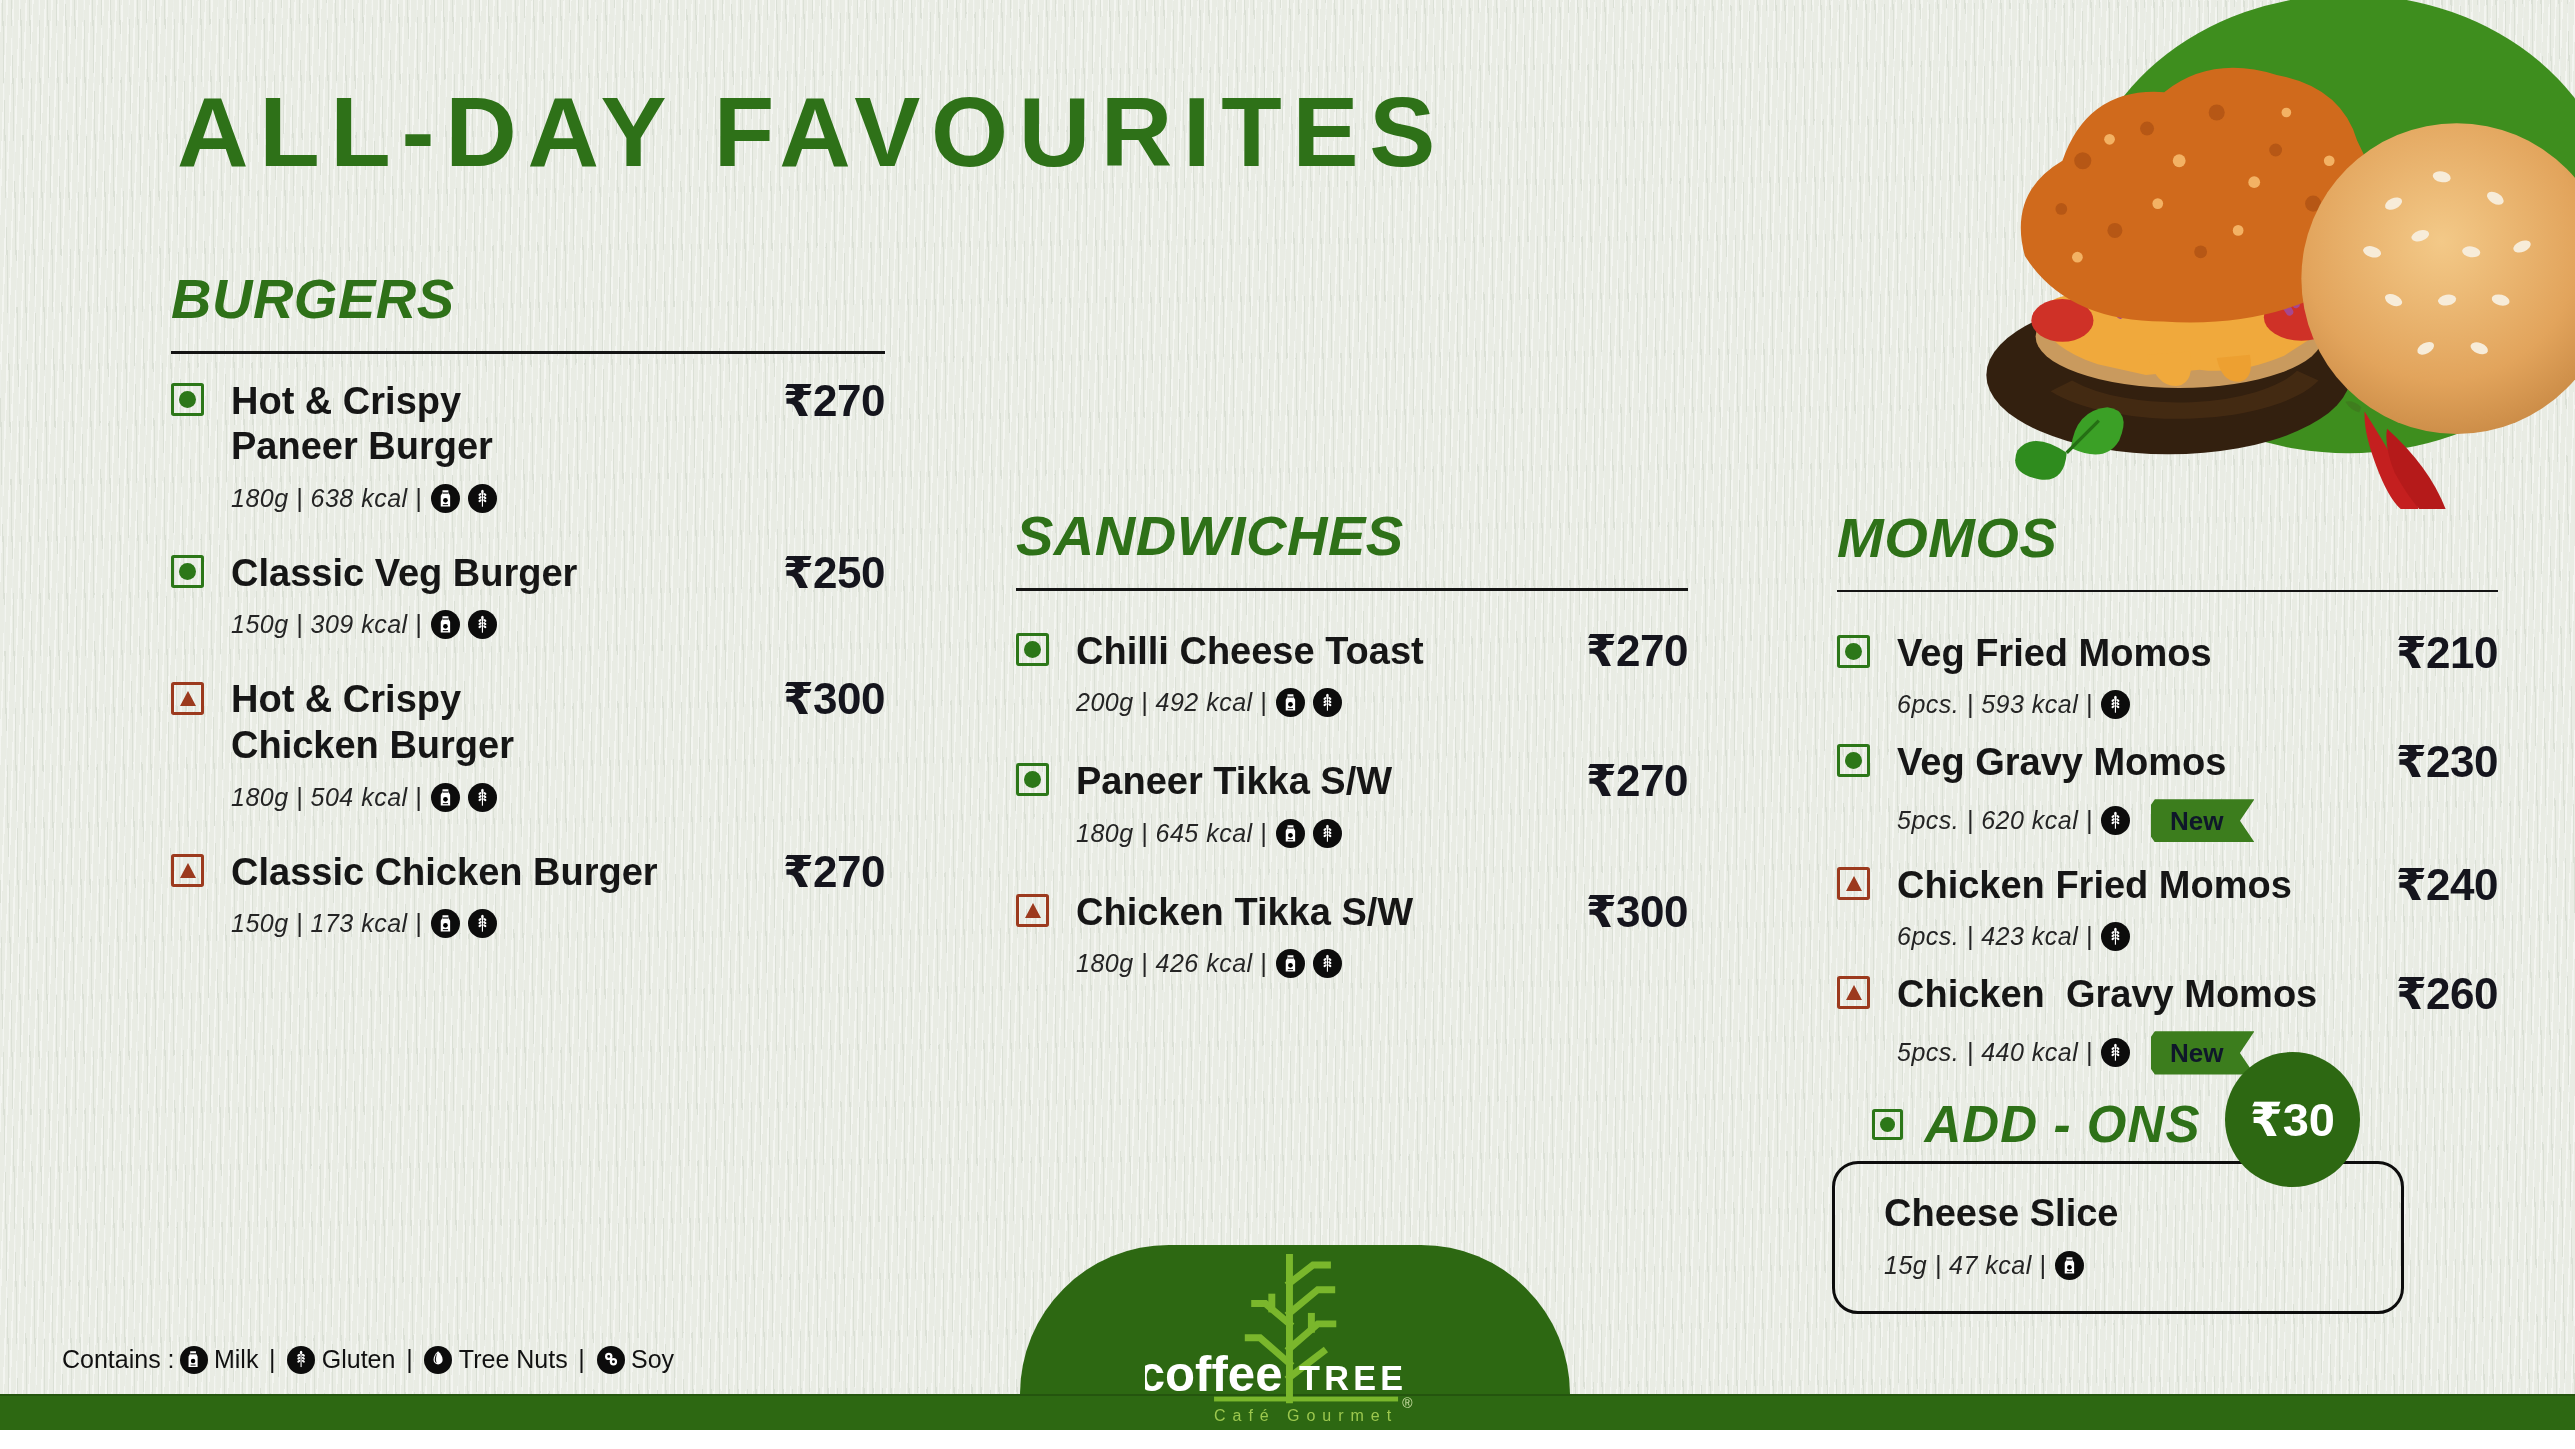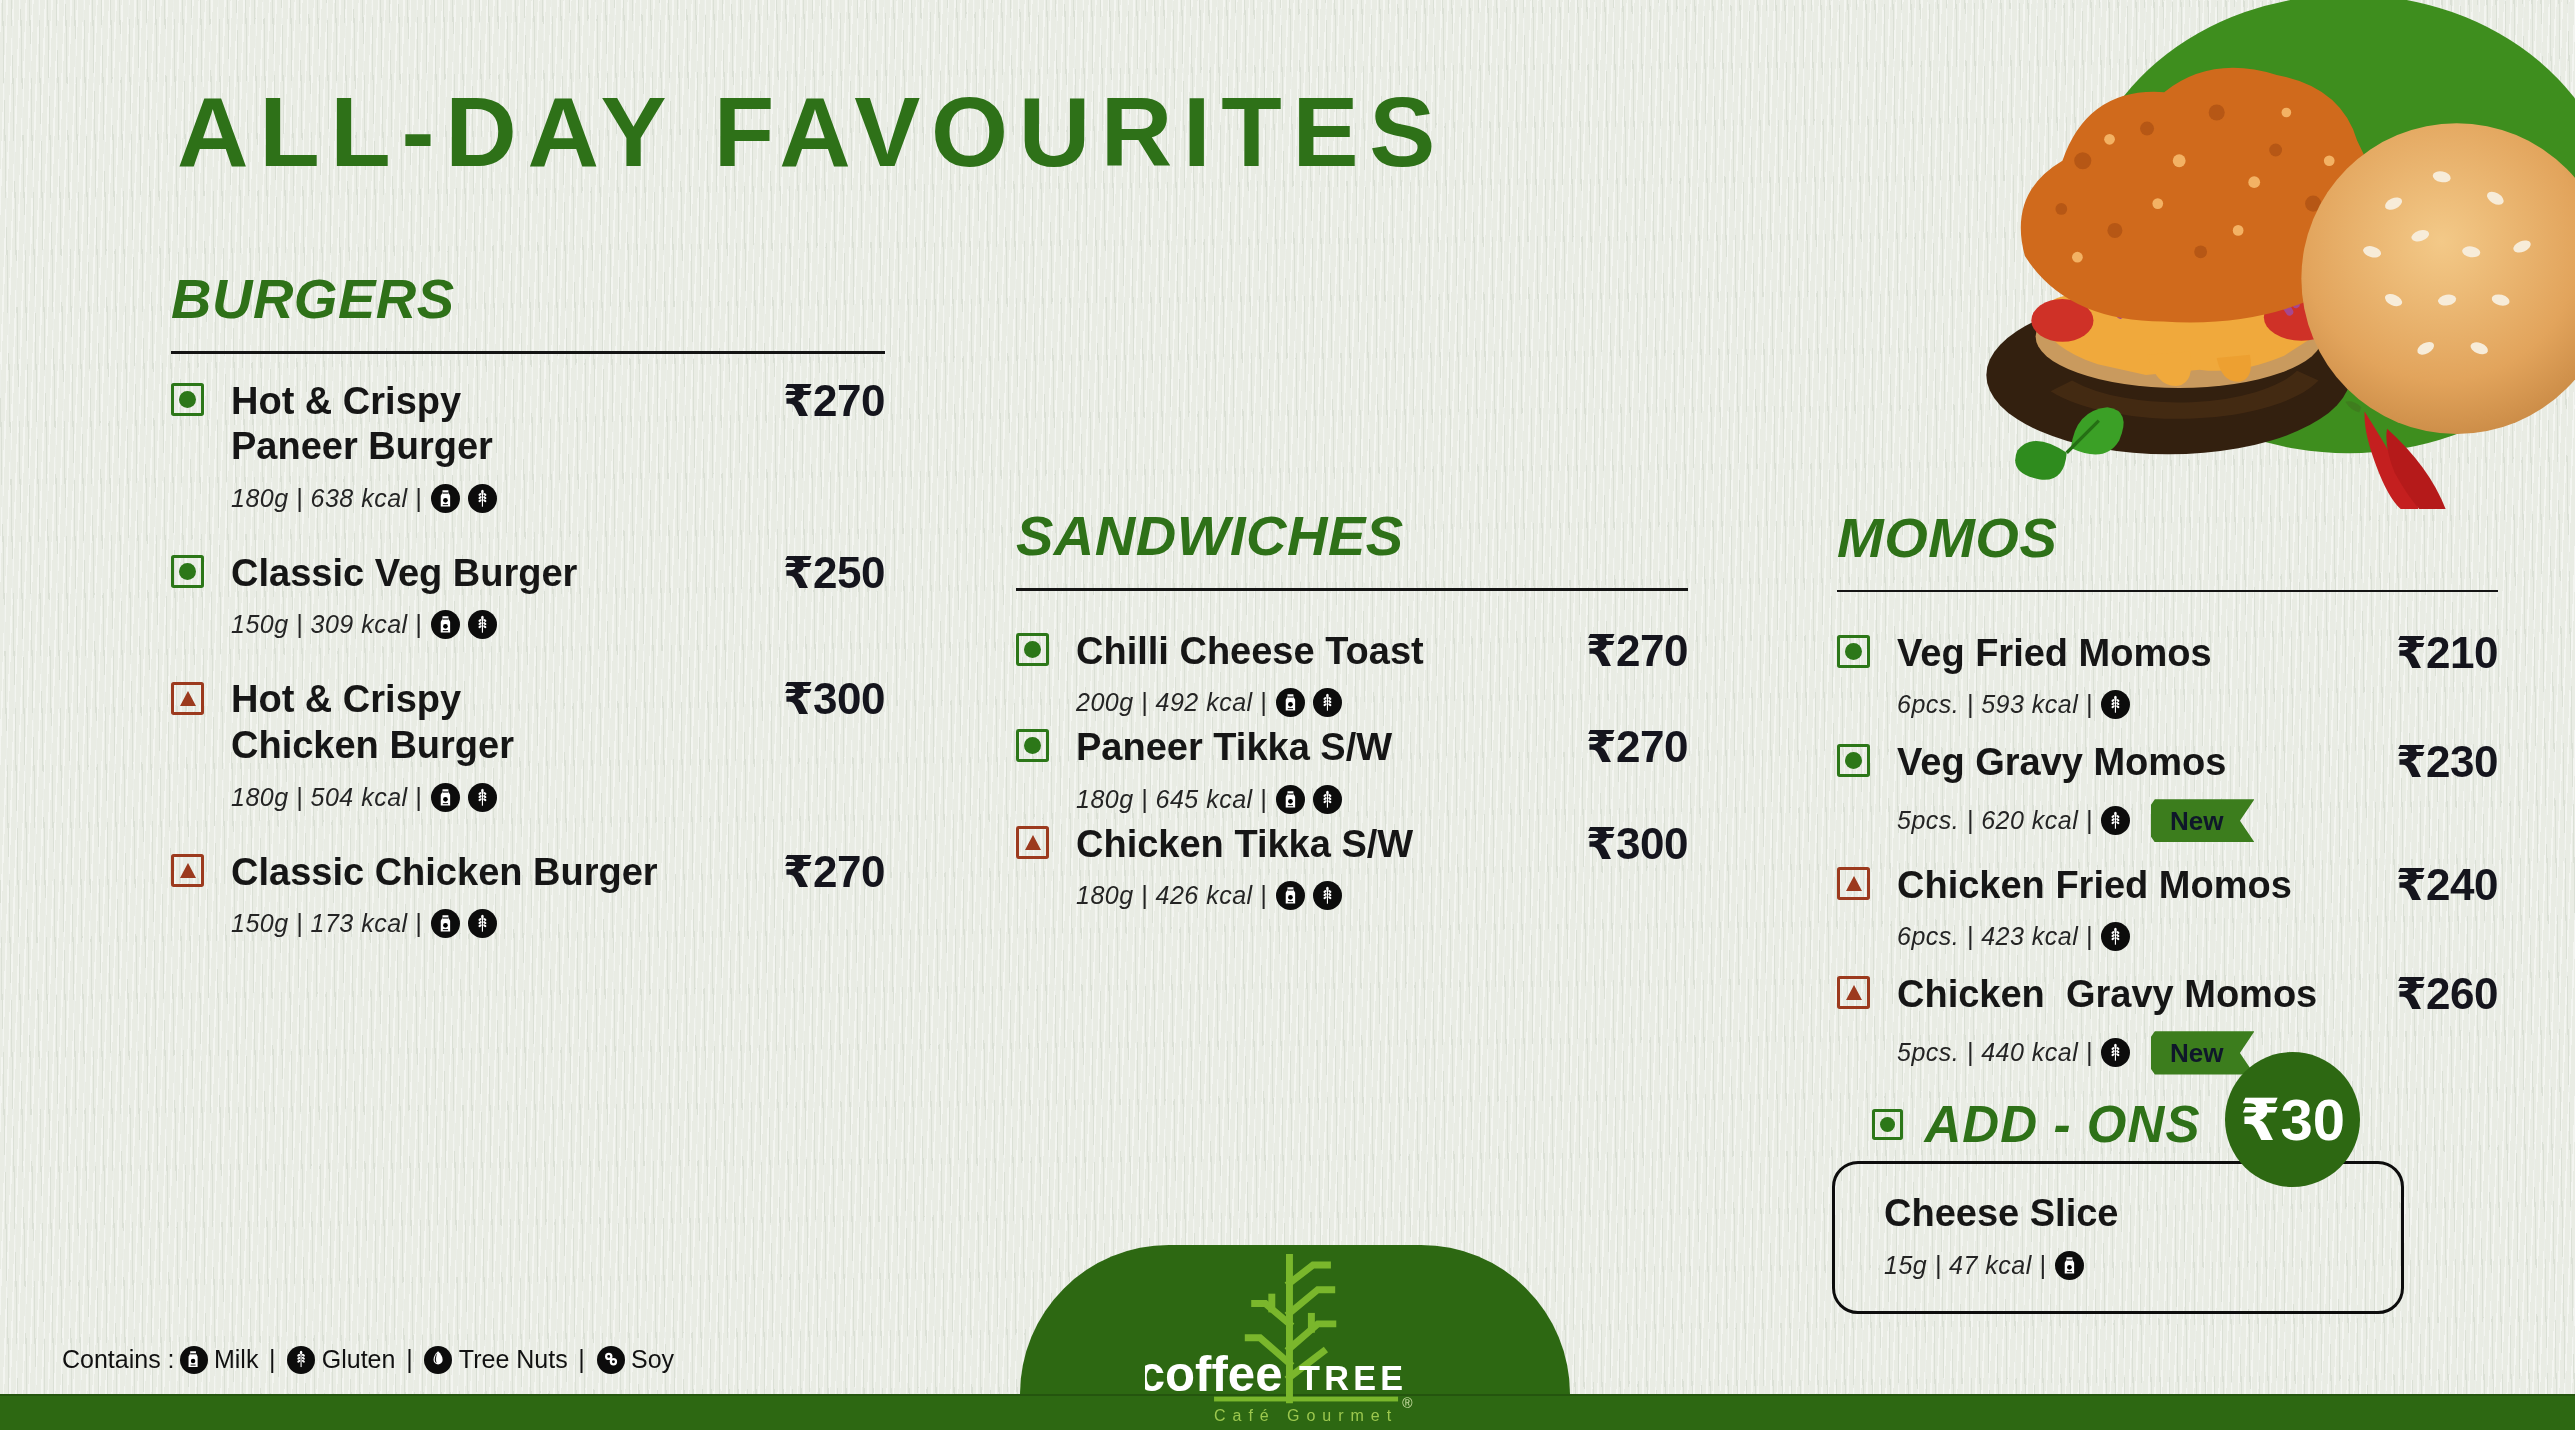--- a/index.html
+++ b/index.html
@@ -28,21 +28,21 @@
   .col{position:absolute;}
   #col-burgers{left:171px;top:271px;width:714px;}
   #col-sandwiches{left:1016px;top:508px;width:672px;}
   #col-momos{left:1837px;top:510px;width:661px;}
   .sec-title{margin:0;line-height:1;font-size:56px;font-style:italic;font-weight:700;
     letter-spacing:0.5px;color:var(--accent-green);}
   .divider{border-bottom:3.2px solid #141414;margin-top:23.6px;}
   #col-momos .divider{border-bottom-width:2.1px;}
   .items{display:flex;flex-direction:column;margin-top:25px;}
   #col-burgers .items{gap:38px;}
-  #col-sandwiches .items{gap:8px;margin-top:38px;}
+  #col-sandwiches .items{gap:42px;margin-top:38px;}
   #col-momos .items{gap:20.4px;margin-top:39px;}
   .item{display:grid;grid-template-columns:60px 1fr auto;align-items:start;}
   .iname{grid-column:2;font-size:38px;font-weight:700;line-height:1.2;color:#161616;
     white-space:pre-line;}
   .iprice{grid-column:3;font-size:44px;font-weight:700;line-height:1;color:var(--price-text);
     letter-spacing:-0.5px;justify-self:end;}
   .idetails{grid-column:2/4;display:flex;align-items:center;gap:8.6px;margin-top:14px;
     font-size:25px;font-style:italic;color:#242424;}
   .dtext{letter-spacing:0.5px;white-space:nowrap;}
   
@@ -62,21 +62,21 @@
     font-size:26px;line-height:1;padding:8.6px 31px 8.6px 19.3px;margin-left:11.8px;
     clip-path:polygon(0 14%,4% 0,100% 0,86% 50%,100% 100%,4% 100%,0 86%);}
   
   #addons-head{position:absolute;left:1872px;top:1099px;display:flex;align-items:center;gap:21.4px;}
   #addons-head .mark{width:31px;height:31px;margin-top:0;}
   #addons-head .mark.veg::after{width:15px;height:15px;}
   #addons-title{margin:0;font-size:51px;font-style:italic;font-weight:700;
     letter-spacing:1.1px;color:var(--accent-green);line-height:1;}
   #addons-circle{position:absolute;left:2225px;top:1052px;width:135px;height:135px;
     border-radius:50%;background:var(--dome-green);color:#fff;display:flex;align-items:center;
-    justify-content:center;font-size:58px;font-weight:700;z-index:3;}
+    justify-content:center;font-size:47px;font-weight:700;z-index:3;}
   #addons-box{position:absolute;left:1832px;top:1161px;width:572px;height:153px;
     box-sizing:border-box;border:3.2px solid #0d0d0d;border-radius:26px;padding:27px 21.4px 0 49px;z-index:2;}
   #addons-box .iname{font-size:38px;}
   #addons-box .idetails{text-align:right;}
   
   #tnc{position:absolute;left:62px;top:1280px;font-size:22px;font-style:italic;
     color:#1d1d1d;line-height:1.4;letter-spacing:0.3px;}
   #contains{position:absolute;left:62px;top:1345px;display:flex;align-items:center;
     gap:5px;font-size:25px;color:#111;}
   #contains .allergen{width:28px;height:28px;}

